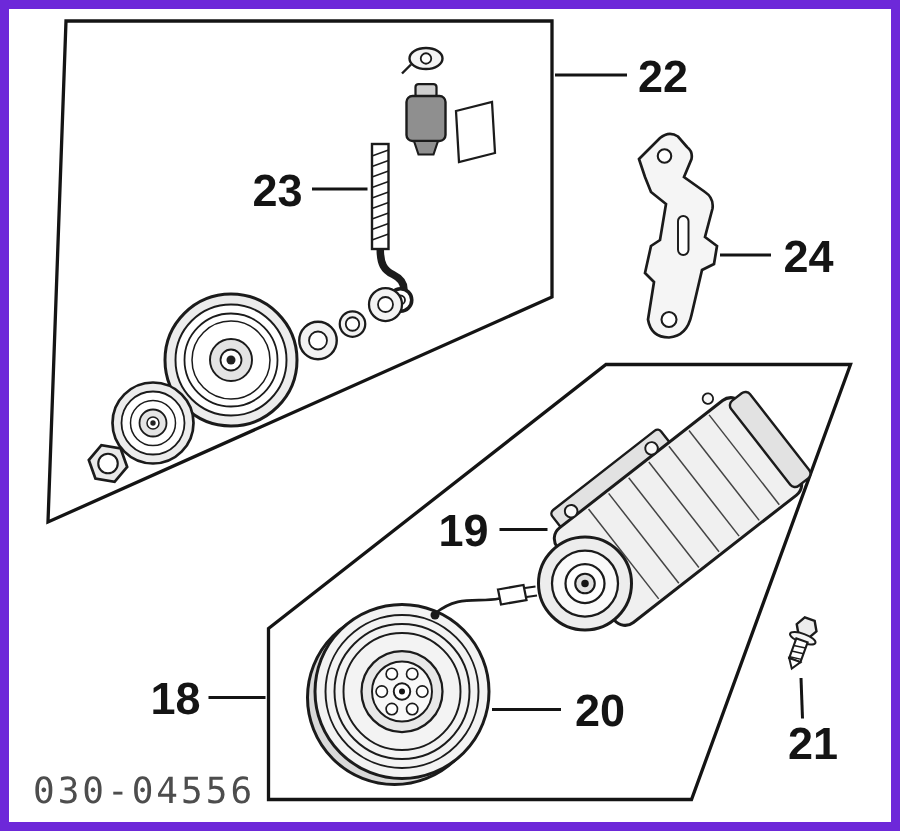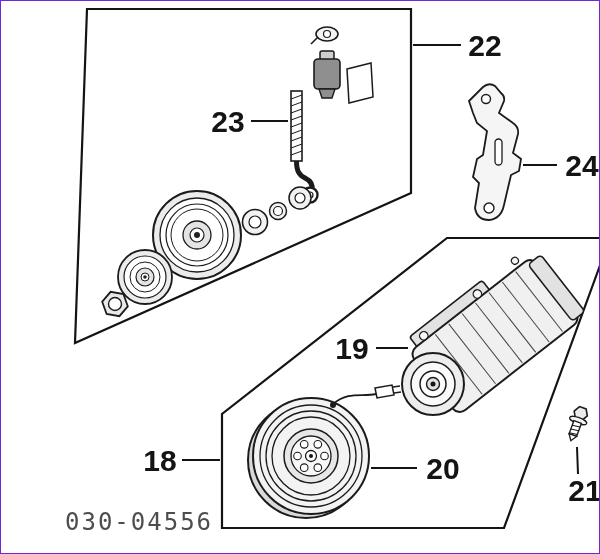--- a/index.html
+++ b/index.html
@@ -1,20 +1,19 @@
 <!DOCTYPE html>
 <html><head>
 <meta charset="utf-8">
 <style>
   html,body{margin:0;padding:0;background:#ffffff;}
   .stage{
     width:600px;height:554px;position:relative;background:#ffffff;
-    border:1px solid #6d28d9;box-sizing:border-box;overflow:hidden;
+    border:6px solid #6d28d9;box-sizing:border-box;overflow:hidden;
     font-family:"Liberation Sans", sans-serif;
-    padding-left:48px;
   }
   svg{display:block}
   .callout-num{
     font-family:"Liberation Sans", sans-serif;
     font-weight:bold;font-size:30px;fill:#141414;cursor:pointer;
   }
   .code-text{
     font-family:"DejaVu Sans Mono", monospace;
     font-size:24px;fill:#4d4d4d;letter-spacing:2px;
   }

